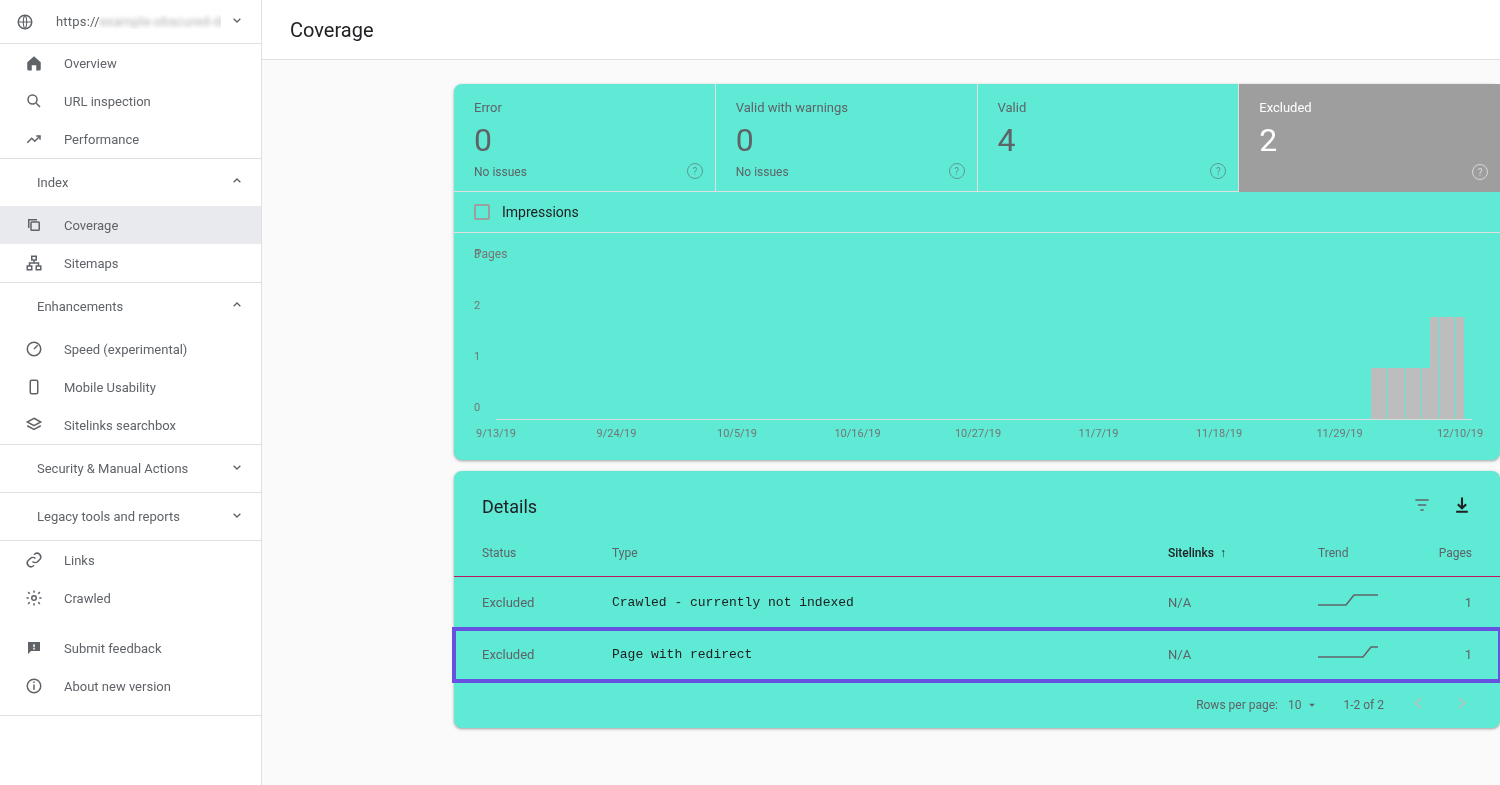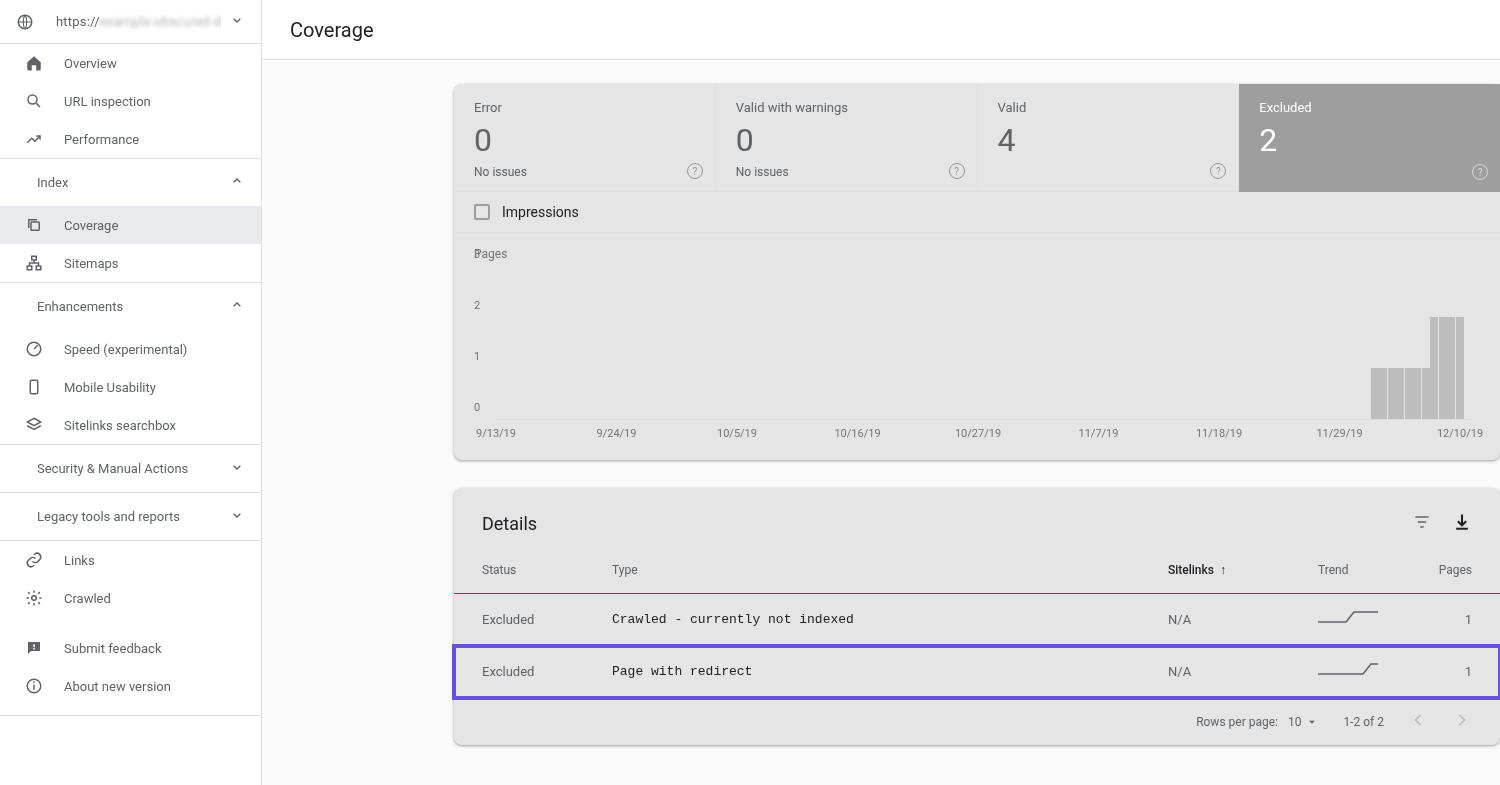--- a/index.html
+++ b/index.html
@@ -15,21 +15,21 @@
 .nav-item { display: flex; align-items: center; padding: 10px 24px; gap: 20px; cursor: pointer; height: 38px; }
 .nav-item.active { background: #e8eaed; }
 .nav-item .icon { width: 20px; height: 20px; color: #5f6368; display: flex; align-items: center; justify-content: center; }
 .nav-item .label { font-size: 13px; color: #5f6368; }
 .section-head { display: flex; align-items: center; justify-content: space-between; padding: 14px 16px 14px 37px; cursor: pointer; }
 .section-head .label { font-size: 13px; color: #5f6368; }
 .main { flex: 1; background: #fafafa; overflow-y: auto; }
 .header { background: #fff; border-bottom: 1px solid #e0e0e0; padding: 18px 28px; height: 60px; }
 .header h1 { font-size: 20px; font-weight: 400; color: #202124; }
 .content { padding: 24px 0 24px 192px; max-width: 1310px; }
-.card { background: #e5e5e5; border-radius: 8px; box-shadow: 0 1px 2px rgba(60,64,67,.3), 0 1px 3px 1px rgba(60,64,67,.15); margin-bottom: 28px; }
+.card { background: #5eead4; border-radius: 8px; box-shadow: 0 1px 2px rgba(60,64,67,.3), 0 1px 3px 1px rgba(60,64,67,.15); margin-bottom: 11px; }
 .tabs { display: flex; }
 .tab { flex: 1; padding: 16px 20px 12px 20px; border-right: 1px solid #e0e0e0; border-bottom: 1px solid #e0e0e0; position: relative; cursor: pointer; }
 .tab:last-child { border-right: none; }
 .tab.active { background: #9e9e9e; color: #fff; border-bottom: none; }
 .tab .tab-label { font-size: 13px; }
 .tab .tab-count { font-size: 32px; font-weight: 400; margin-top: 6px; color: #5f6368; }
 .tab.active .tab-count { color: #fff; }
 .tab .tab-sub { font-size: 12px; margin-top: 6px; }
 .tab .help { position: absolute; right: 12px; bottom: 12px; width: 16px; height: 16px; border: 1px solid currentColor; border-radius: 50%; font-size: 10px; display: flex; align-items: center; justify-content: center; opacity: .6; }
 .check-row { border-bottom: 1px solid #e0e0e0; padding: 12px 20px; display: flex; align-items: center; gap: 12px; }

